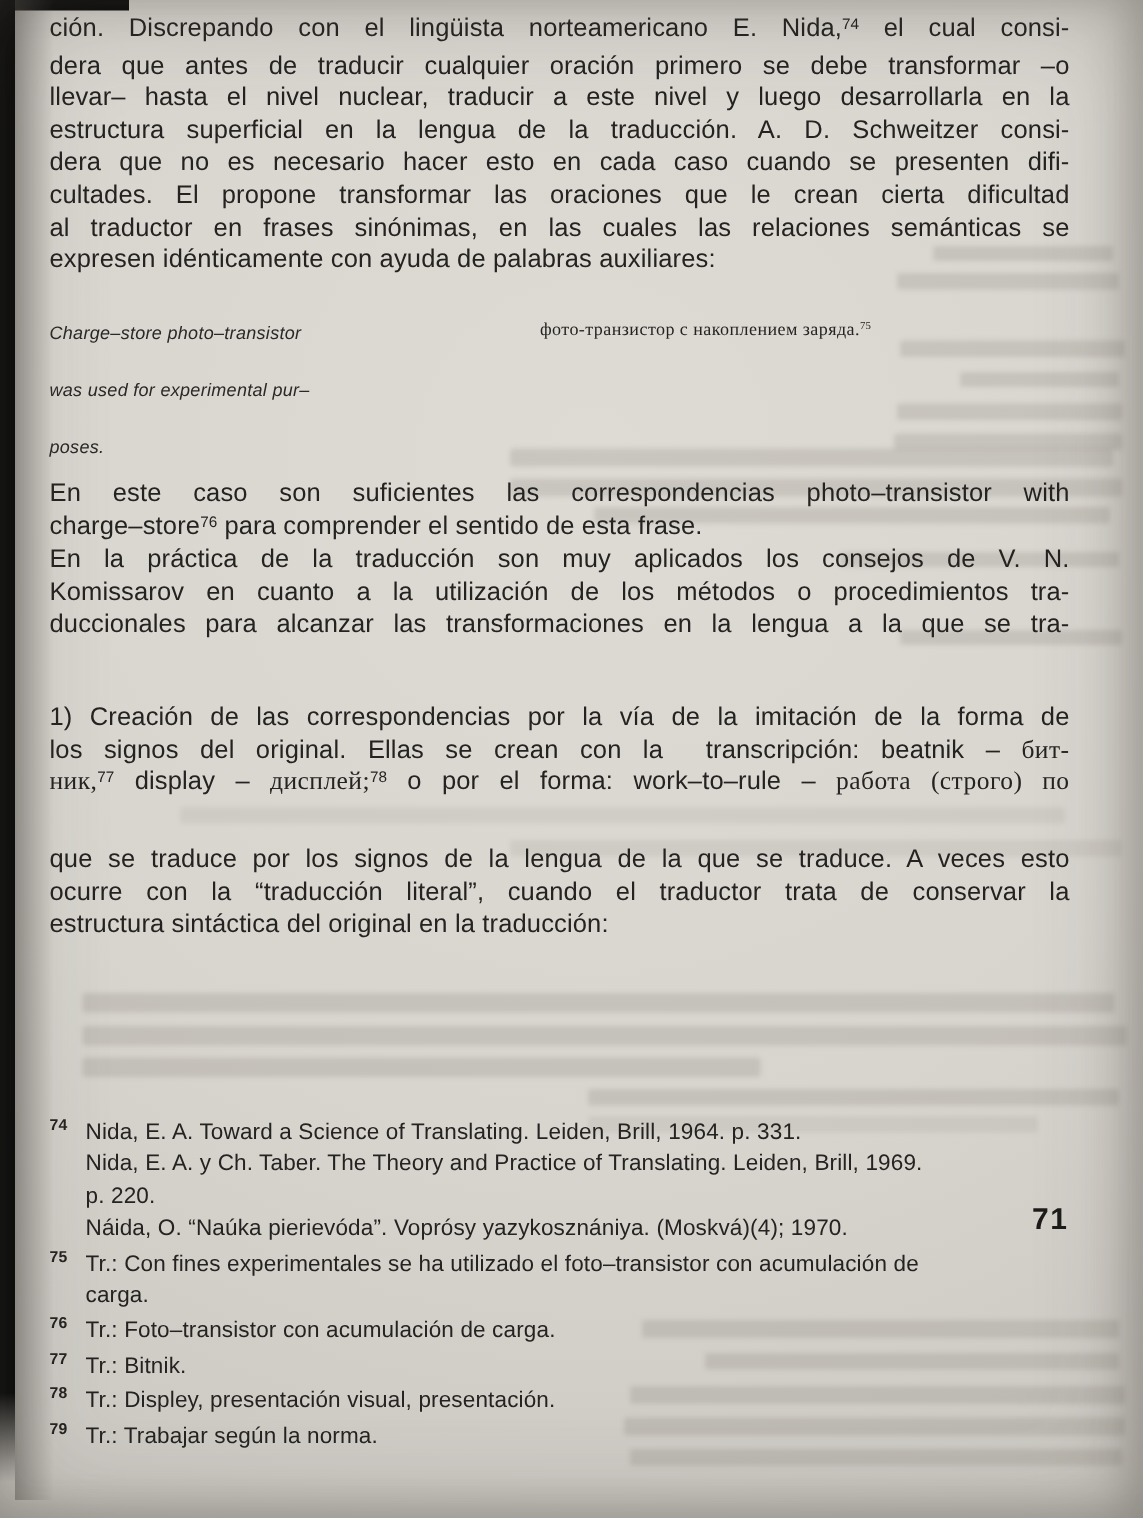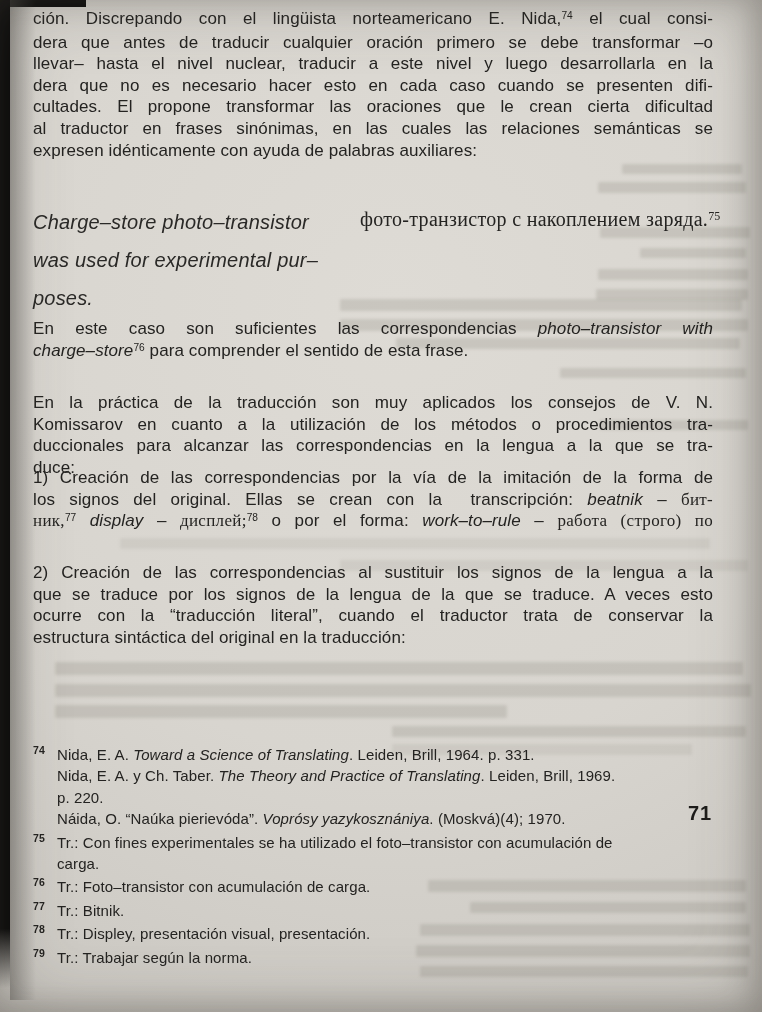--- a/index.html
+++ b/index.html
@@ -18,25 +18,25 @@
     background:linear-gradient(to bottom,#0a0a0a 0%,#0a0a0a 94%,rgba(10,10,10,0) 100%);}
   .top-notch{position:absolute;left:0;top:0;width:86px;height:7px;background:#0a0a0a;}
   .gutter-shadow{position:absolute;left:10px;top:0;width:26px;height:1000px;
     background:linear-gradient(to right, rgba(85,82,78,0.45), rgba(85,82,78,0));}
   .ghost{position:absolute;background:rgba(118,114,106,0.20);filter:blur(1.7px);border-radius:2px;pointer-events:none;}
 
   .para{position:absolute;left:33px;width:680px;font-size:17px;line-height:21.6px;letter-spacing:0.1px;}
   .jpara .tline{text-align:justify;text-align-last:justify;}
   .jpara .tline.plast{text-align-last:left;}
 
-  .it{font-style:italic;}
+  .it{}
   .srf{font-family:"Liberation Serif", serif;letter-spacing:0.3px;}
   .sup{font-size:0.6em;position:relative;top:-0.5em;letter-spacing:0;}
 
-  .ex-col{position:absolute;font-size:20px;}
+  .ex-col{position:absolute;font-size:12px;}
   .ex-left{left:33px;top:203px;width:310px;line-height:38px;font-style:italic;letter-spacing:0.2px;color:#2a2927;}
   .ex-right{left:360px;top:199px;width:370px;line-height:40px;font-family:"Liberation Serif", serif;letter-spacing:0.4px;}
 
   .footnotes{position:absolute;left:33px;top:744px;width:690px;font-size:15px;line-height:21.4px;letter-spacing:0.1px;}
   .footnote{position:relative;padding-left:24px;margin-bottom:2px;}
   .fn-num{position:absolute;left:0;top:-4px;font-size:10.5px;font-weight:700;}
 
   .page-number{position:absolute;left:688px;top:802px;font-size:20px;font-weight:700;letter-spacing:1px;color:#1d1c1a;}
 </style>
 </head>
@@ -69,52 +69,51 @@
   <div class="ghost" style="left:428px;top:880px;width:318px;height:12px;"></div>
   <div class="ghost" style="left:470px;top:902px;width:276px;height:11px;"></div>
   <div class="ghost" style="left:420px;top:924px;width:330px;height:12px;"></div>
   <div class="ghost" style="left:416px;top:945px;width:334px;height:12px;"></div>
   <div class="ghost" style="left:420px;top:966px;width:328px;height:11px;"></div>
 
   <div class="para jpara" style="top:8px;">
       <div class="tline"><span>ción. Discrepando con el lingüista norteamericano E. Nida,</span><span class="sup">74</span><span> el cual consi-</span></div>
       <div class="tline"><span>dera que antes de traducir cualquier oración primero se debe transformar –o</span></div>
       <div class="tline"><span>llevar– hasta el nivel nuclear, traducir a este nivel y luego desarrollarla en la</span></div>
+      <div class="tline"><span>estructura superficial en la lengua de la traducción. A. D. Schweitzer consi-</span></div>
       <div class="tline"><span>dera que no es necesario hacer esto en cada caso cuando se presenten difi-</span></div>
       <div class="tline"><span>cultades. El propone transformar las oraciones que le crean cierta dificultad</span></div>
       <div class="tline"><span>al traductor en frases sinónimas, en las cuales las relaciones semánticas se</span></div>
       <div class="tline plast"><span>expresen idénticamente con ayuda de palabras auxiliares:</span></div>
     </div>
 
   <div class="ex-col ex-left">
       <div class="tline"><span>Charge–store photo–transistor</span></div>
       <div class="tline"><span>was used for experimental pur–</span></div>
       <div class="tline plast"><span>poses.</span></div>
     </div>
   <div class="ex-col ex-right">
       <div class="tline plast"><span class="srf">фото-транзистор с накоплением заряда.</span><span class="sup">75</span></div>
     </div>
 
   <div class="para jpara" style="top:318px;">
       <div class="tline"><span>En este caso son suficientes las correspondencias </span><span class="it">photo–transistor with</span></div>
       <div class="tline plast"><span class="it">charge–store</span><span class="sup">76</span><span> para comprender el sentido de esta frase.</span></div>
     </div>
-  <div class="para jpara" style="top:392px;">
+  <div class="para jpara" style="top:362px;">
       <div class="tline"><span>En la práctica de la traducción son muy aplicados los consejos de V. N.</span></div>
       <div class="tline"><span>Komissarov en cuanto a la utilización de los métodos o procedimientos tra-</span></div>
-      <div class="tline"><span>duccionales para alcanzar las correspondencias en la lengua a la que se tra-</span></div>
-      <div class="tline plast"><span>duce:</span></div>
+      <div class="tline"><span>duccionales para alcanzar las transformaciones en la lengua a la que se tra-</span></div>
     </div>
   <div class="para jpara" style="top:467px;">
       <div class="tline"><span>1) Creación de las correspondencias por la vía de la imitación de la forma de</span></div>
       <div class="tline"><span>los signos del original. Ellas se crean con la &nbsp;transcripción: </span><span class="it">beatnik</span><span> – </span><span class="srf">бит-</span></div>
       <div class="tline"><span class="srf">ник,</span><span class="sup">77</span><span> </span><span class="it">display</span><span> – </span><span class="srf">дисплей;</span><span class="sup">78</span><span> o por el forma: </span><span class="it">work–to–rule</span><span> – </span><span class="srf">работа (строго) по</span></div>
     </div>
   <div class="para jpara" style="top:562px;">
-      <div class="tline"><span>2) Creación de las correspondencias al sustituir los signos de la lengua a la</span></div>
       <div class="tline"><span>que se traduce por los signos de la lengua de la que se traduce. A veces esto</span></div>
       <div class="tline"><span>ocurre con la “traducción literal”, cuando el traductor trata de conservar la</span></div>
       <div class="tline plast"><span>estructura sintáctica del original en la traducción:</span></div>
     </div>
 
   <div class="footnotes">
     <div class="footnote">
       <span class="fn-num">74</span>
       <div class="fn-body">
           <div class="tline"><span>Nida, E. A. </span><span class="it">Toward a Science of Translating</span><span>. Leiden, Brill, 1964. p. 331.</span></div>

